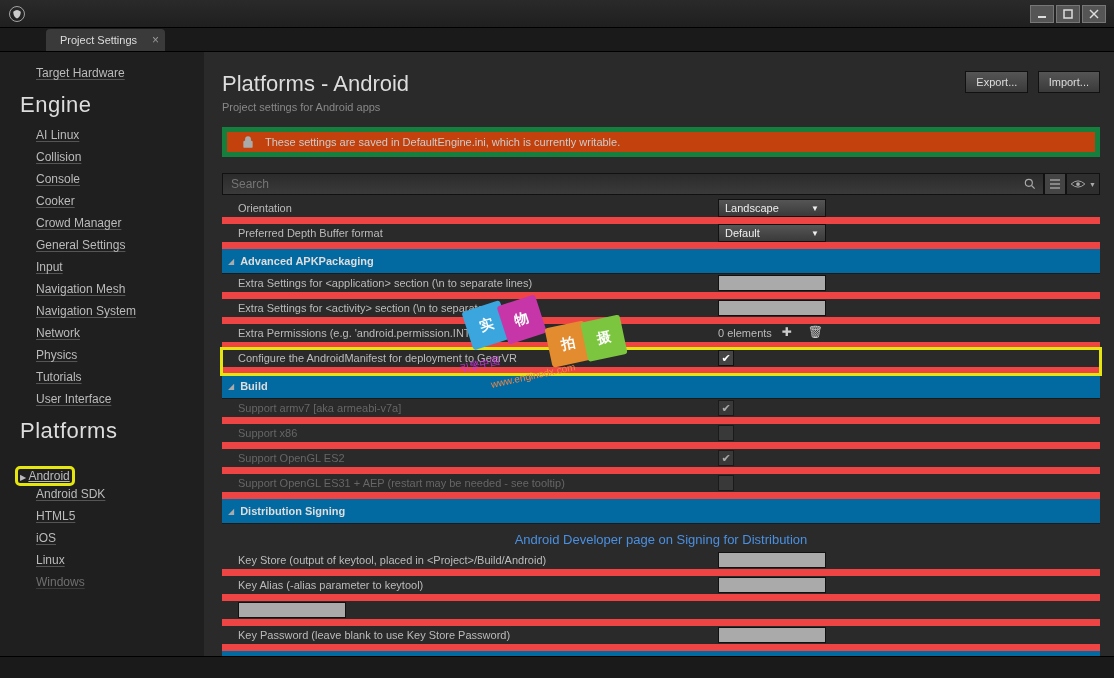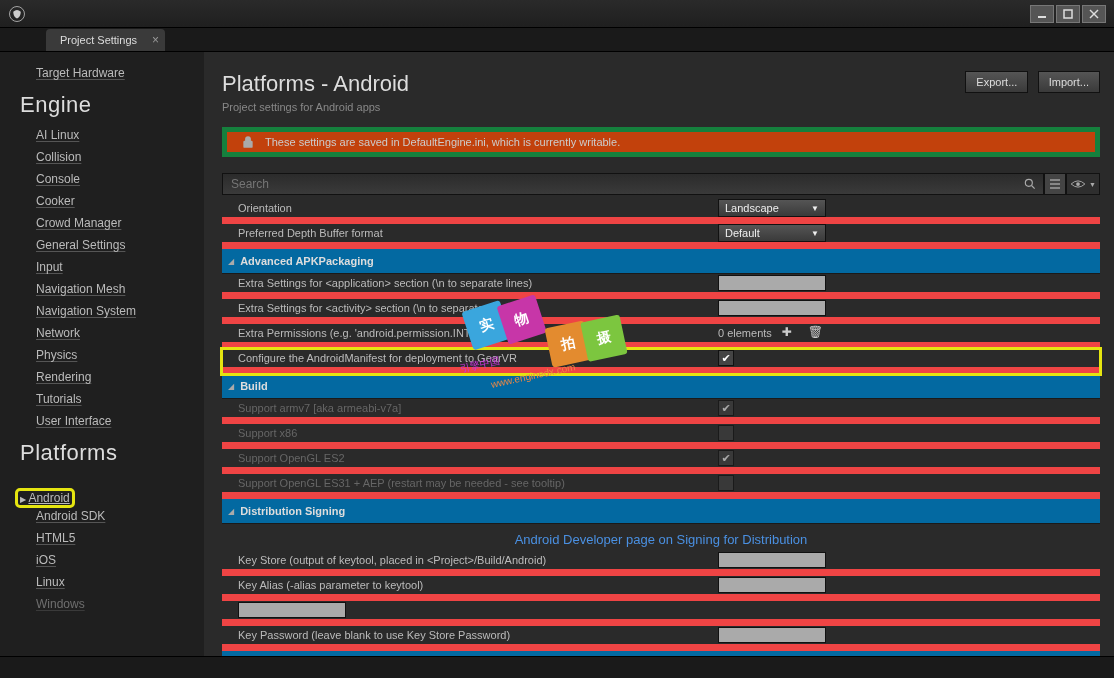--- a/index.html
+++ b/index.html
@@ -116,21 +116,20 @@
     <div class="item cut">Collision</div>
     <div class="item cut">Console</div>
     <div class="item cut">Cooker</div>
     <div class="item cut">Crowd Manager</div>
     <div class="item cut">General Settings</div>
     <div class="item cut">Input</div>
     <div class="item cut">Navigation Mesh</div>
     <div class="item cut">Navigation System</div>
     <div class="item cut">Network</div>
     <div class="item cut">Physics</div>
-    <div class="item cut">Rendering</div>
     <div class="item cut">Tutorials</div>
     <div class="item cut">User Interface</div>
     <div class="cat">Platforms</div>
     <div style="margin-left:-4px;margin-top:25px;"><span class="sidebar-selwrap"><span style="font-size:8px;">▶ </span><span style="text-decoration:underline;">Android</span></span></div>
     <div class="item cut">Android SDK</div>
     <div class="item cut">HTML5</div>
     <div class="item cut">iOS</div>
     <div class="item cut">Linux</div>
     <div class="item cut" style="opacity:0.5">Windows</div>
   </div>

